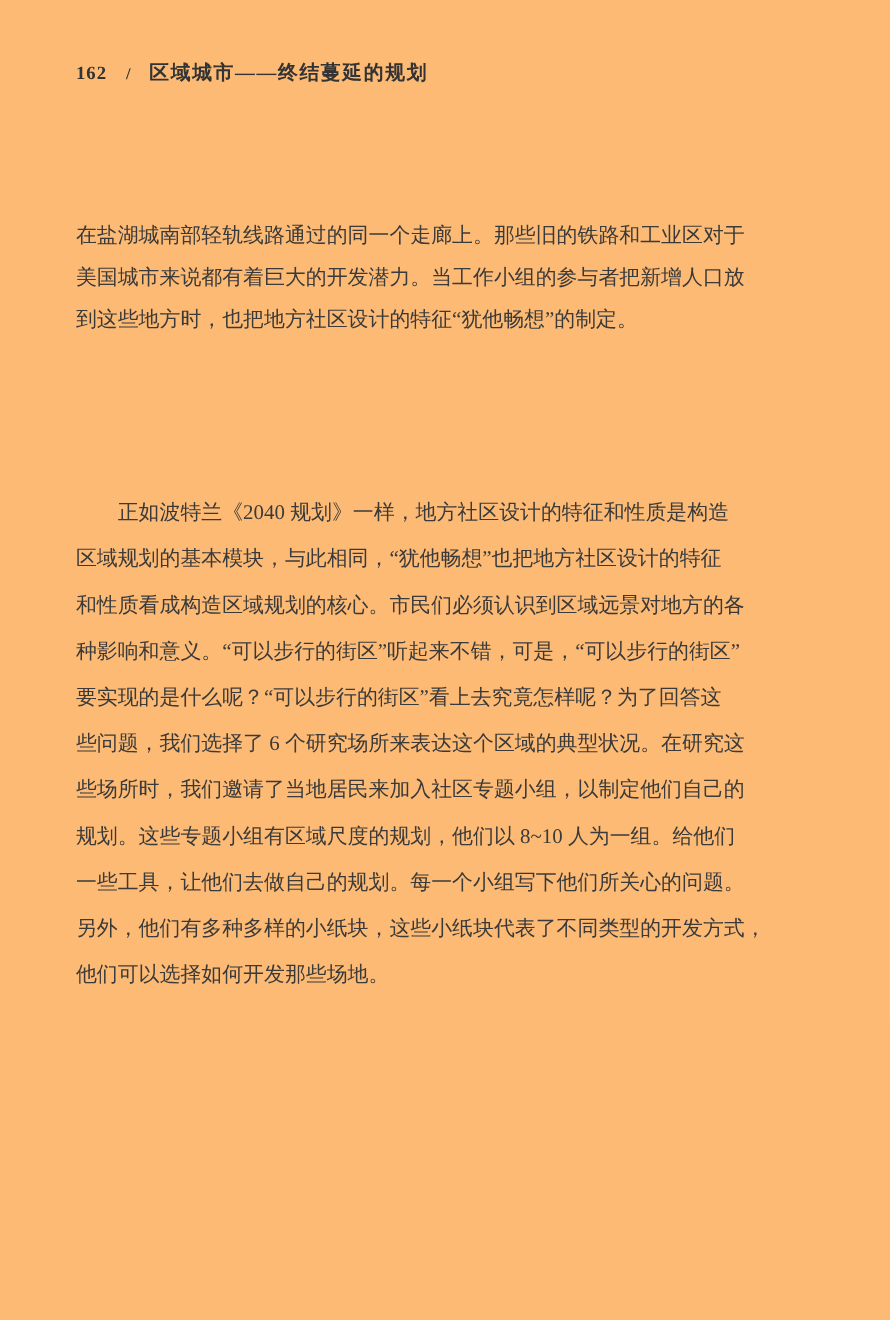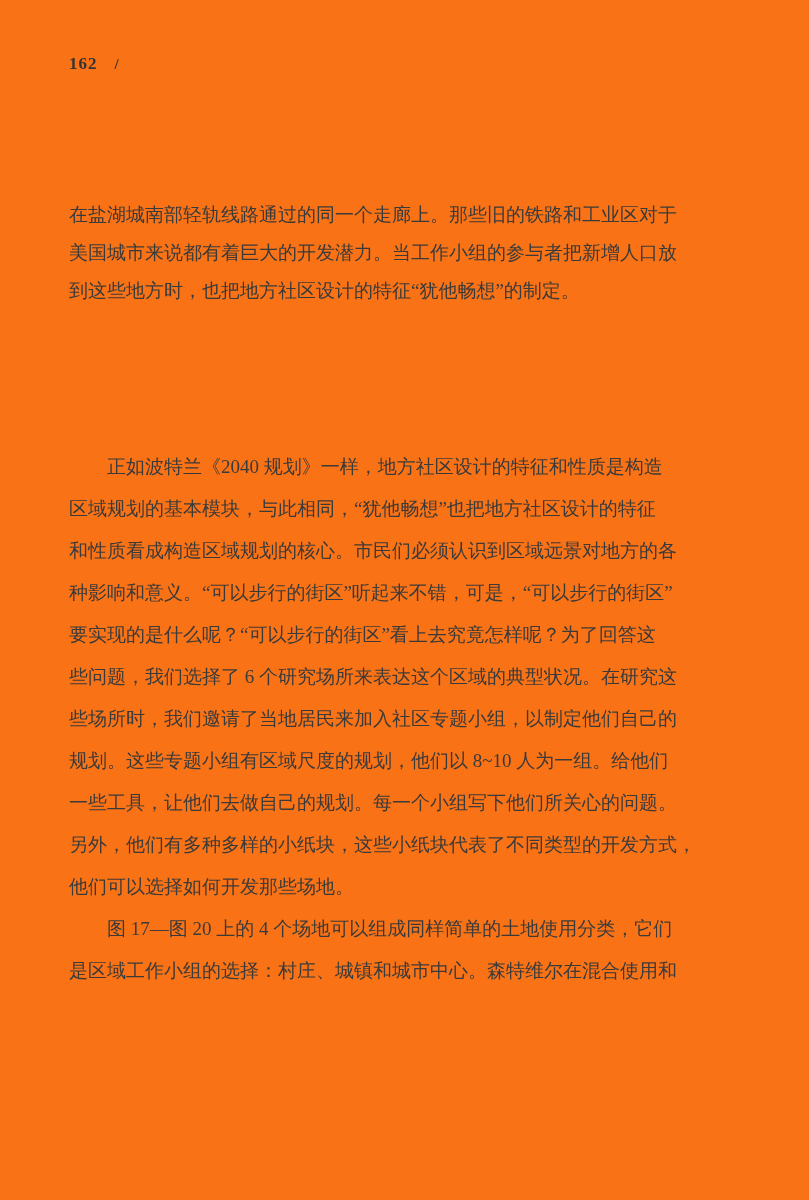--- a/index.html
+++ b/index.html
@@ -1,20 +1,20 @@
 <!DOCTYPE html>
 <html><head>
 <meta charset="utf-8">
 <style>
   html, body { margin: 0; padding: 0; background: #ffffff; }
   .page {
     position: relative;
     width: 809px;
     height: 1200px;
-    background: #f97316;
+    background: #fdba74;
     font-family: "Liberation Serif", "DejaVu Serif", serif;
     color: #3a3a3a;
     overflow: hidden;
   }
   .running-header {
     position: absolute;
     top: 54px;
     left: 69px;
     display: flex;
     align-items: baseline;
@@ -62,36 +62,35 @@
   .section-body p.indent { text-indent: 2em; }
 </style>
 </head>
 <body>
 
 <div class="page">
 
   <div class="running-header">
     <span class="page-number">162</span>
     <span class="header-sep">/</span>
+    <span class="book-title">区域城市——终结蔓延的规划</span>
   </div>
 
   <p class="intro-para">在盐湖城南部轻轨线路通过的同一个走廊上。那些旧的铁路和工业区对于
 美国城市来说都有着巨大的开发潜力。当工作小组的参与者把新增人口放
 到这些地方时，也把地方社区设计的特征“犹他畅想”的制定。</p>
 
 
   <div class="section-body">
     <p class="indent">正如波特兰《2040 规划》一样，地方社区设计的特征和性质是构造
 区域规划的基本模块，与此相同，“犹他畅想”也把地方社区设计的特征
 和性质看成构造区域规划的核心。市民们必须认识到区域远景对地方的各
 种影响和意义。“可以步行的街区”听起来不错，可是，“可以步行的街区”
 要实现的是什么呢？“可以步行的街区”看上去究竟怎样呢？为了回答这
 些问题，我们选择了 6 个研究场所来表达这个区域的典型状况。在研究这
 些场所时，我们邀请了当地居民来加入社区专题小组，以制定他们自己的
 规划。这些专题小组有区域尺度的规划，他们以 8~10 人为一组。给他们
 一些工具，让他们去做自己的规划。每一个小组写下他们所关心的问题。
 另外，他们有多种多样的小纸块，这些小纸块代表了不同类型的开发方式，
 他们可以选择如何开发那些场地。</p>
-    <p class="indent">图 17—图 20 上的 4 个场地可以组成同样简单的土地使用分类，它们
-是区域工作小组的选择：村庄、城镇和城市中心。森特维尔在混合使用和</p>
   </div>
 
 </div>
 
 </body></html>

